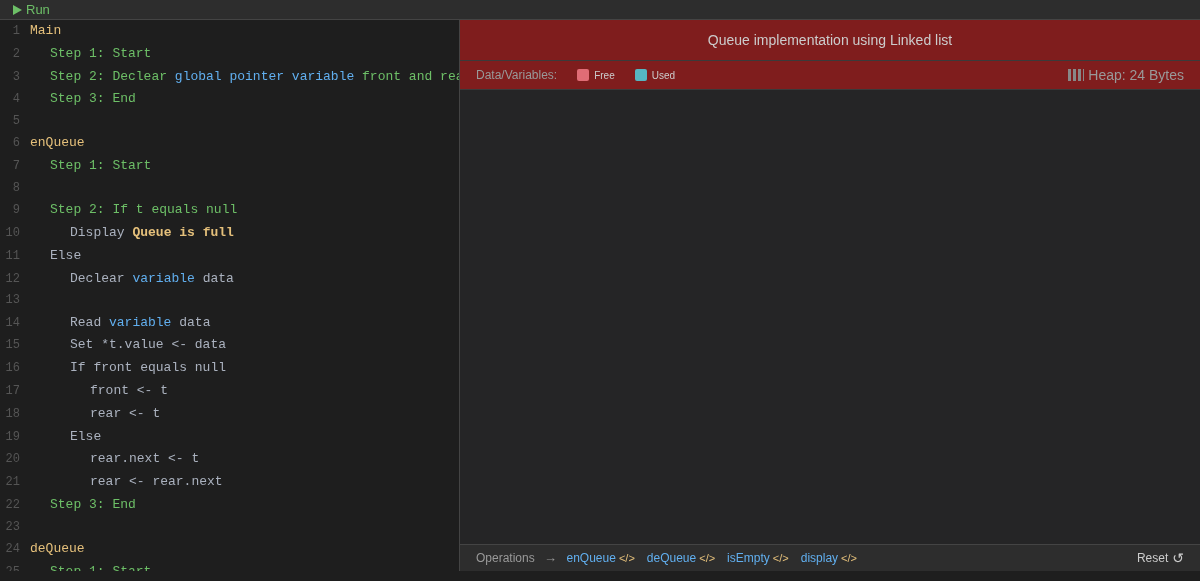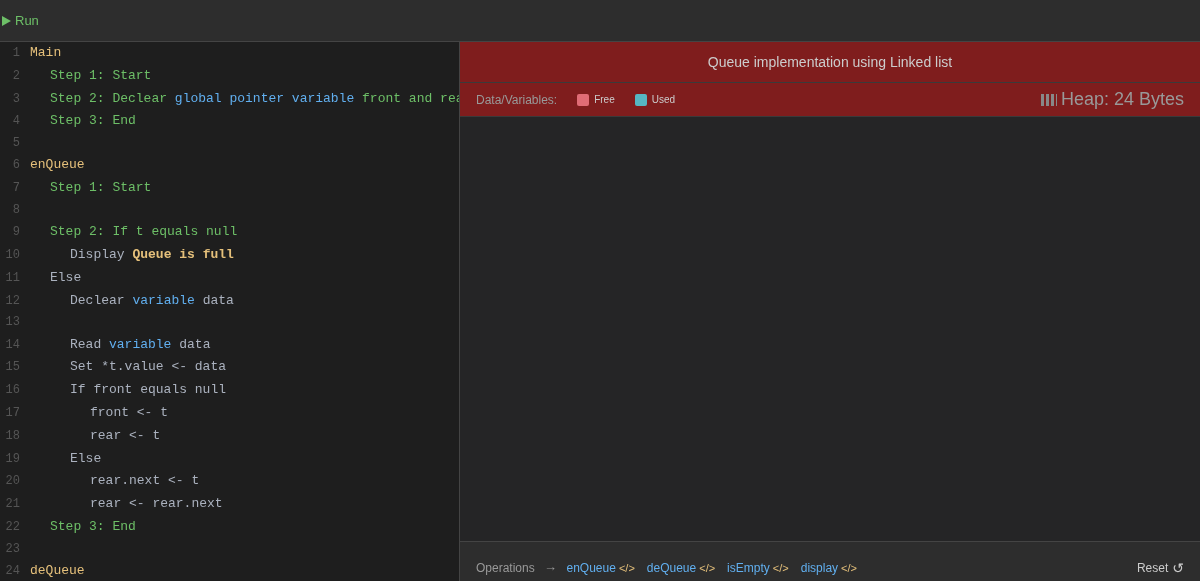--- a/index.html
+++ b/index.html
@@ -9,24 +9,24 @@
       font-family: 'Courier New', monospace;
       font-size: 13px;
       width: 1200px;
       height: 581px;
       overflow: hidden;
     }
 
     
     #toolbar {
       background: #2d2d2d;
-      height: 42px;
-      display: flex;
-      align-items: center;
-      padding: 0 2px;
+      height: 20px;
+      display: flex;
+      align-items: center;
+      padding: 0 13px;
       border-bottom: 1px solid #444;
     }
     #run-btn {
       background: none;
       border: none;
       color: #6dbf67;
       font-size: 13px;
       cursor: pointer;
       display: flex;
       align-items: center;
@@ -128,21 +128,21 @@
     .legend-dot {
       width: 12px;
       height: 12px;
       border-radius: 2px;
     }
     .legend-dot.free { background: #e06c75; }
     .legend-dot.used { background: #56b6c2; }
     .heap-label {
       color: #999;
       font-family: Arial, sans-serif;
-      font-size: 18px;
+      font-size: 14px;
       display: flex;
       align-items: center;
       gap: 4px;
       margin-left: auto;
     }
     .heap-icon {
       display: inline-block;
       width: 16px;
       height: 12px;
       background: repeating-linear-gradient(
@@ -156,21 +156,21 @@
       flex: 1;
       background: #252526;
     }
 
     #viz-footer {
       background: #2d2d2d;
       border-top: 1px solid #444;
       display: flex;
       align-items: center;
       padding: 0 16px;
-      height: 52px;
+      height: 27px;
       gap: 12px;
     }
     .ops-label {
       color: #999;
       font-family: Arial, sans-serif;
       font-size: 12px;
     }
     .ops-arrow {
       color: #999;
     }

